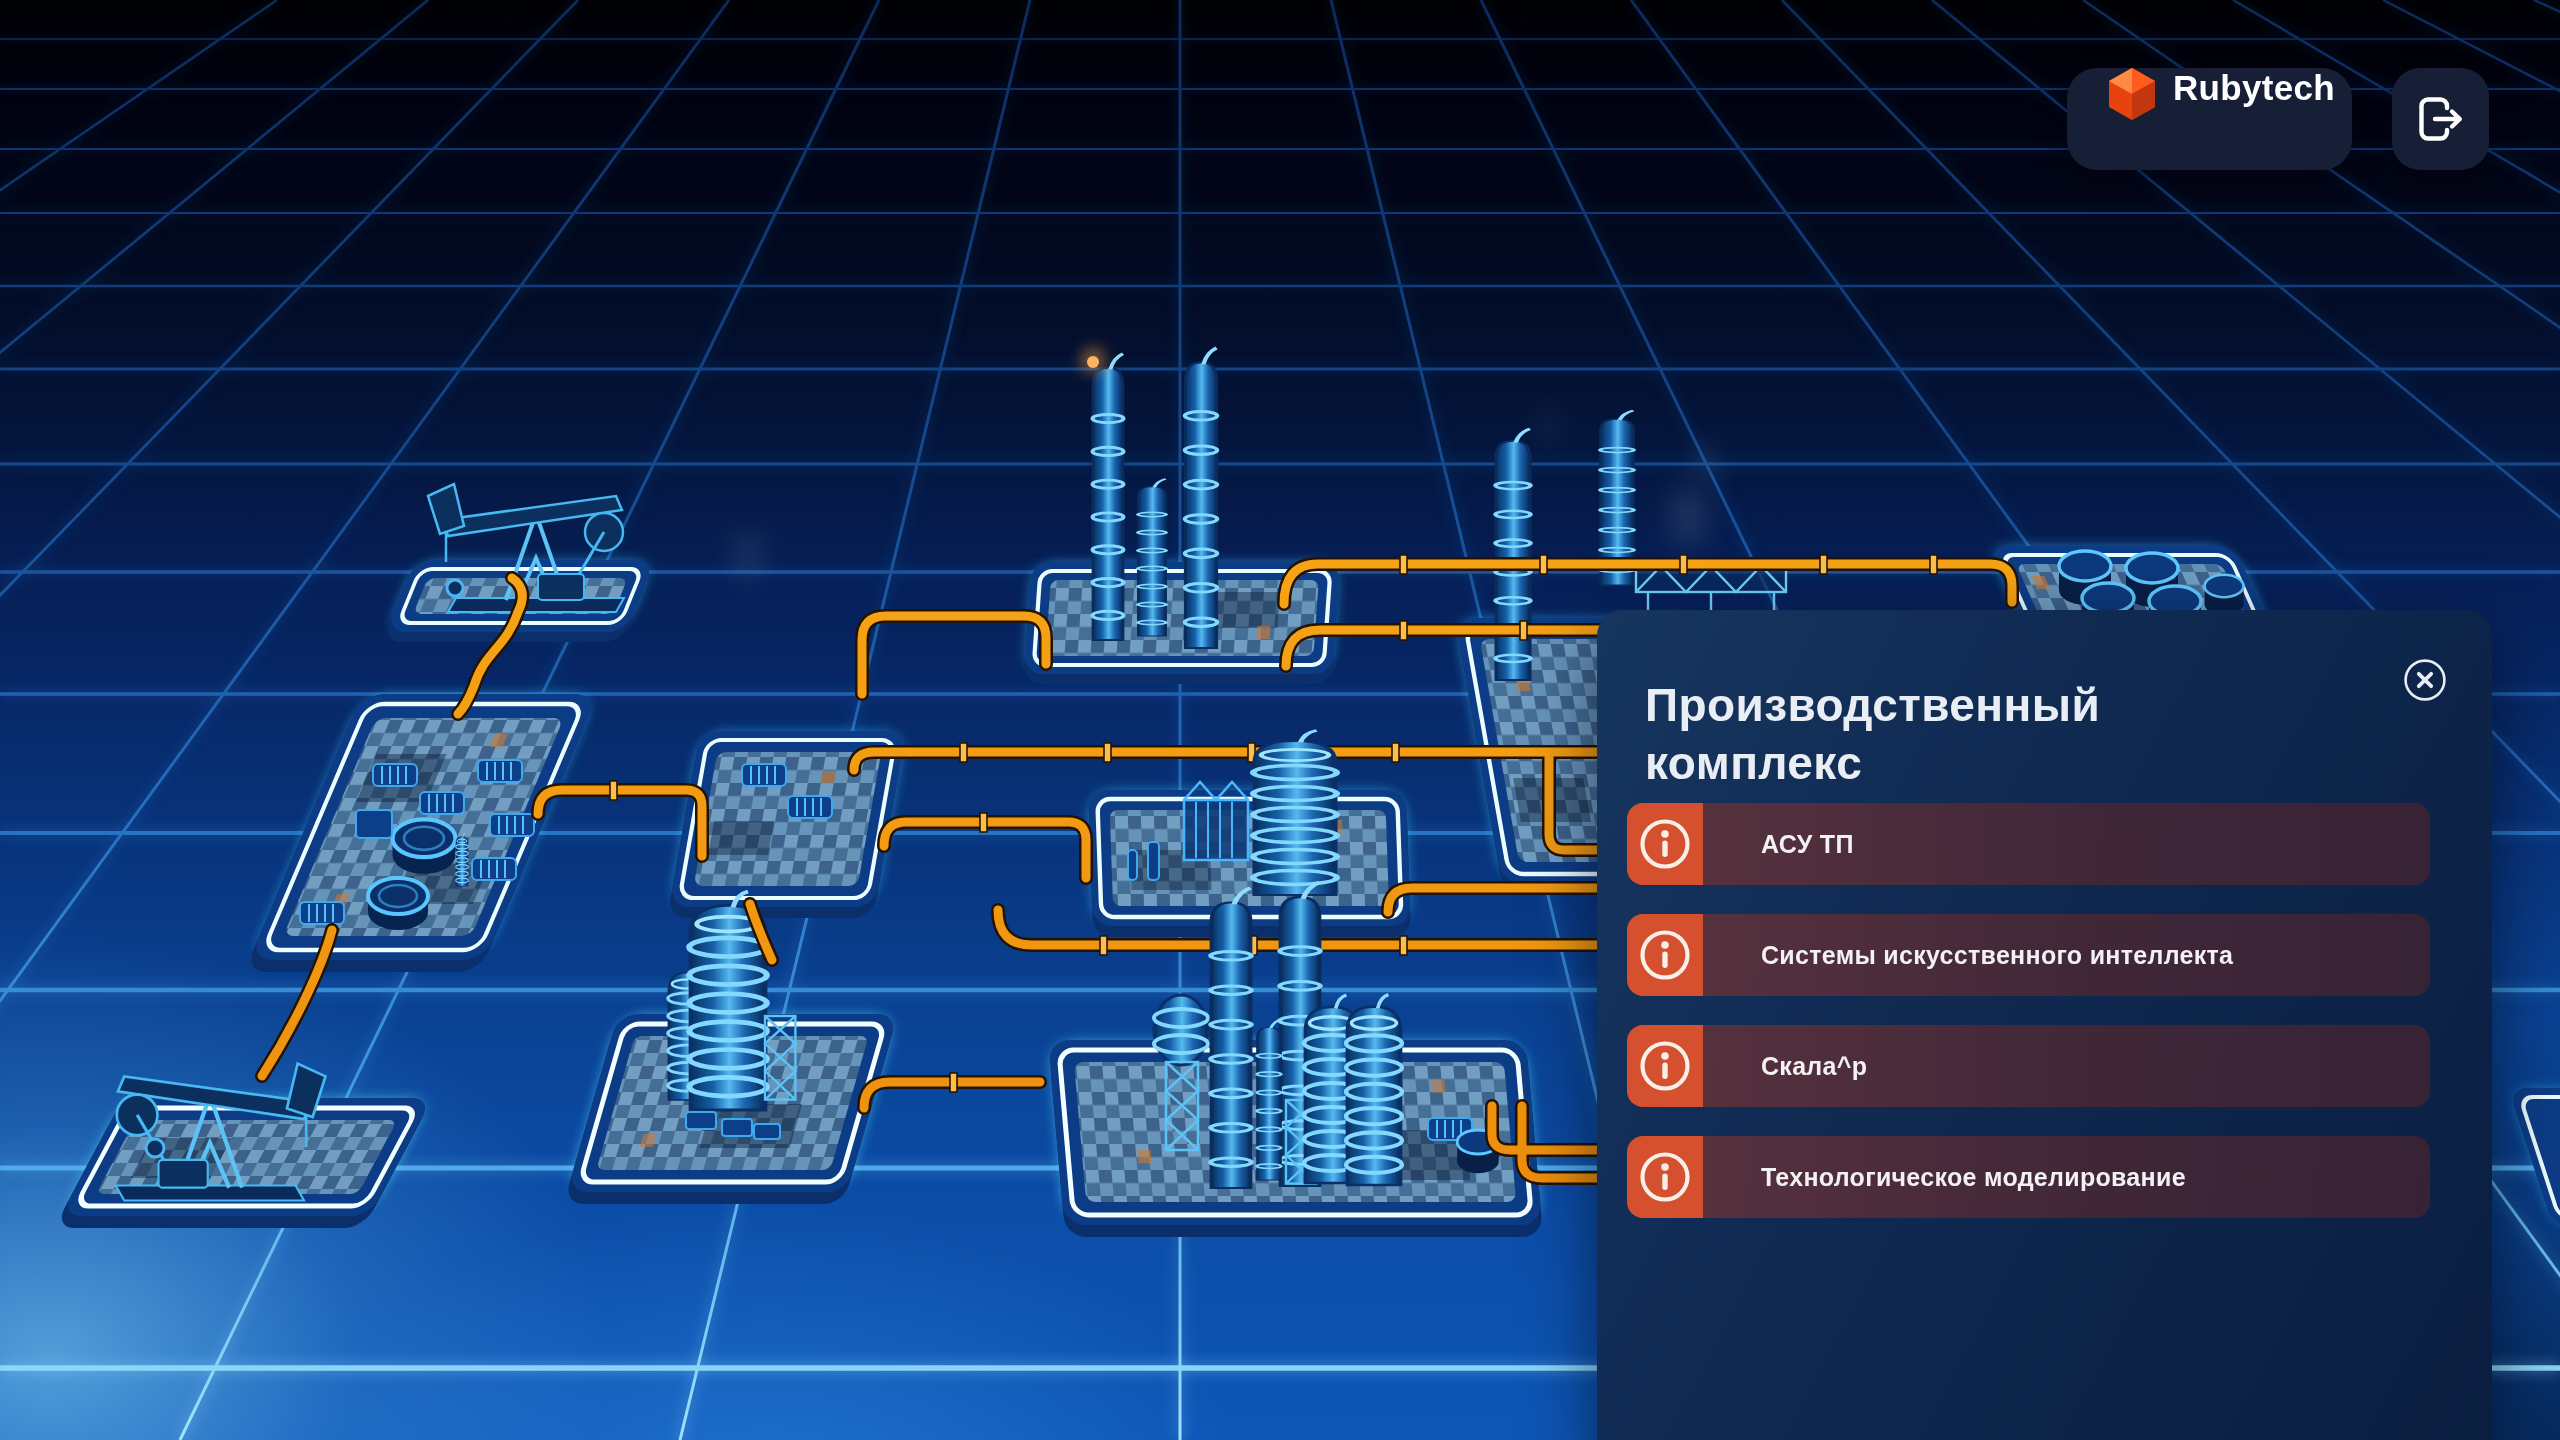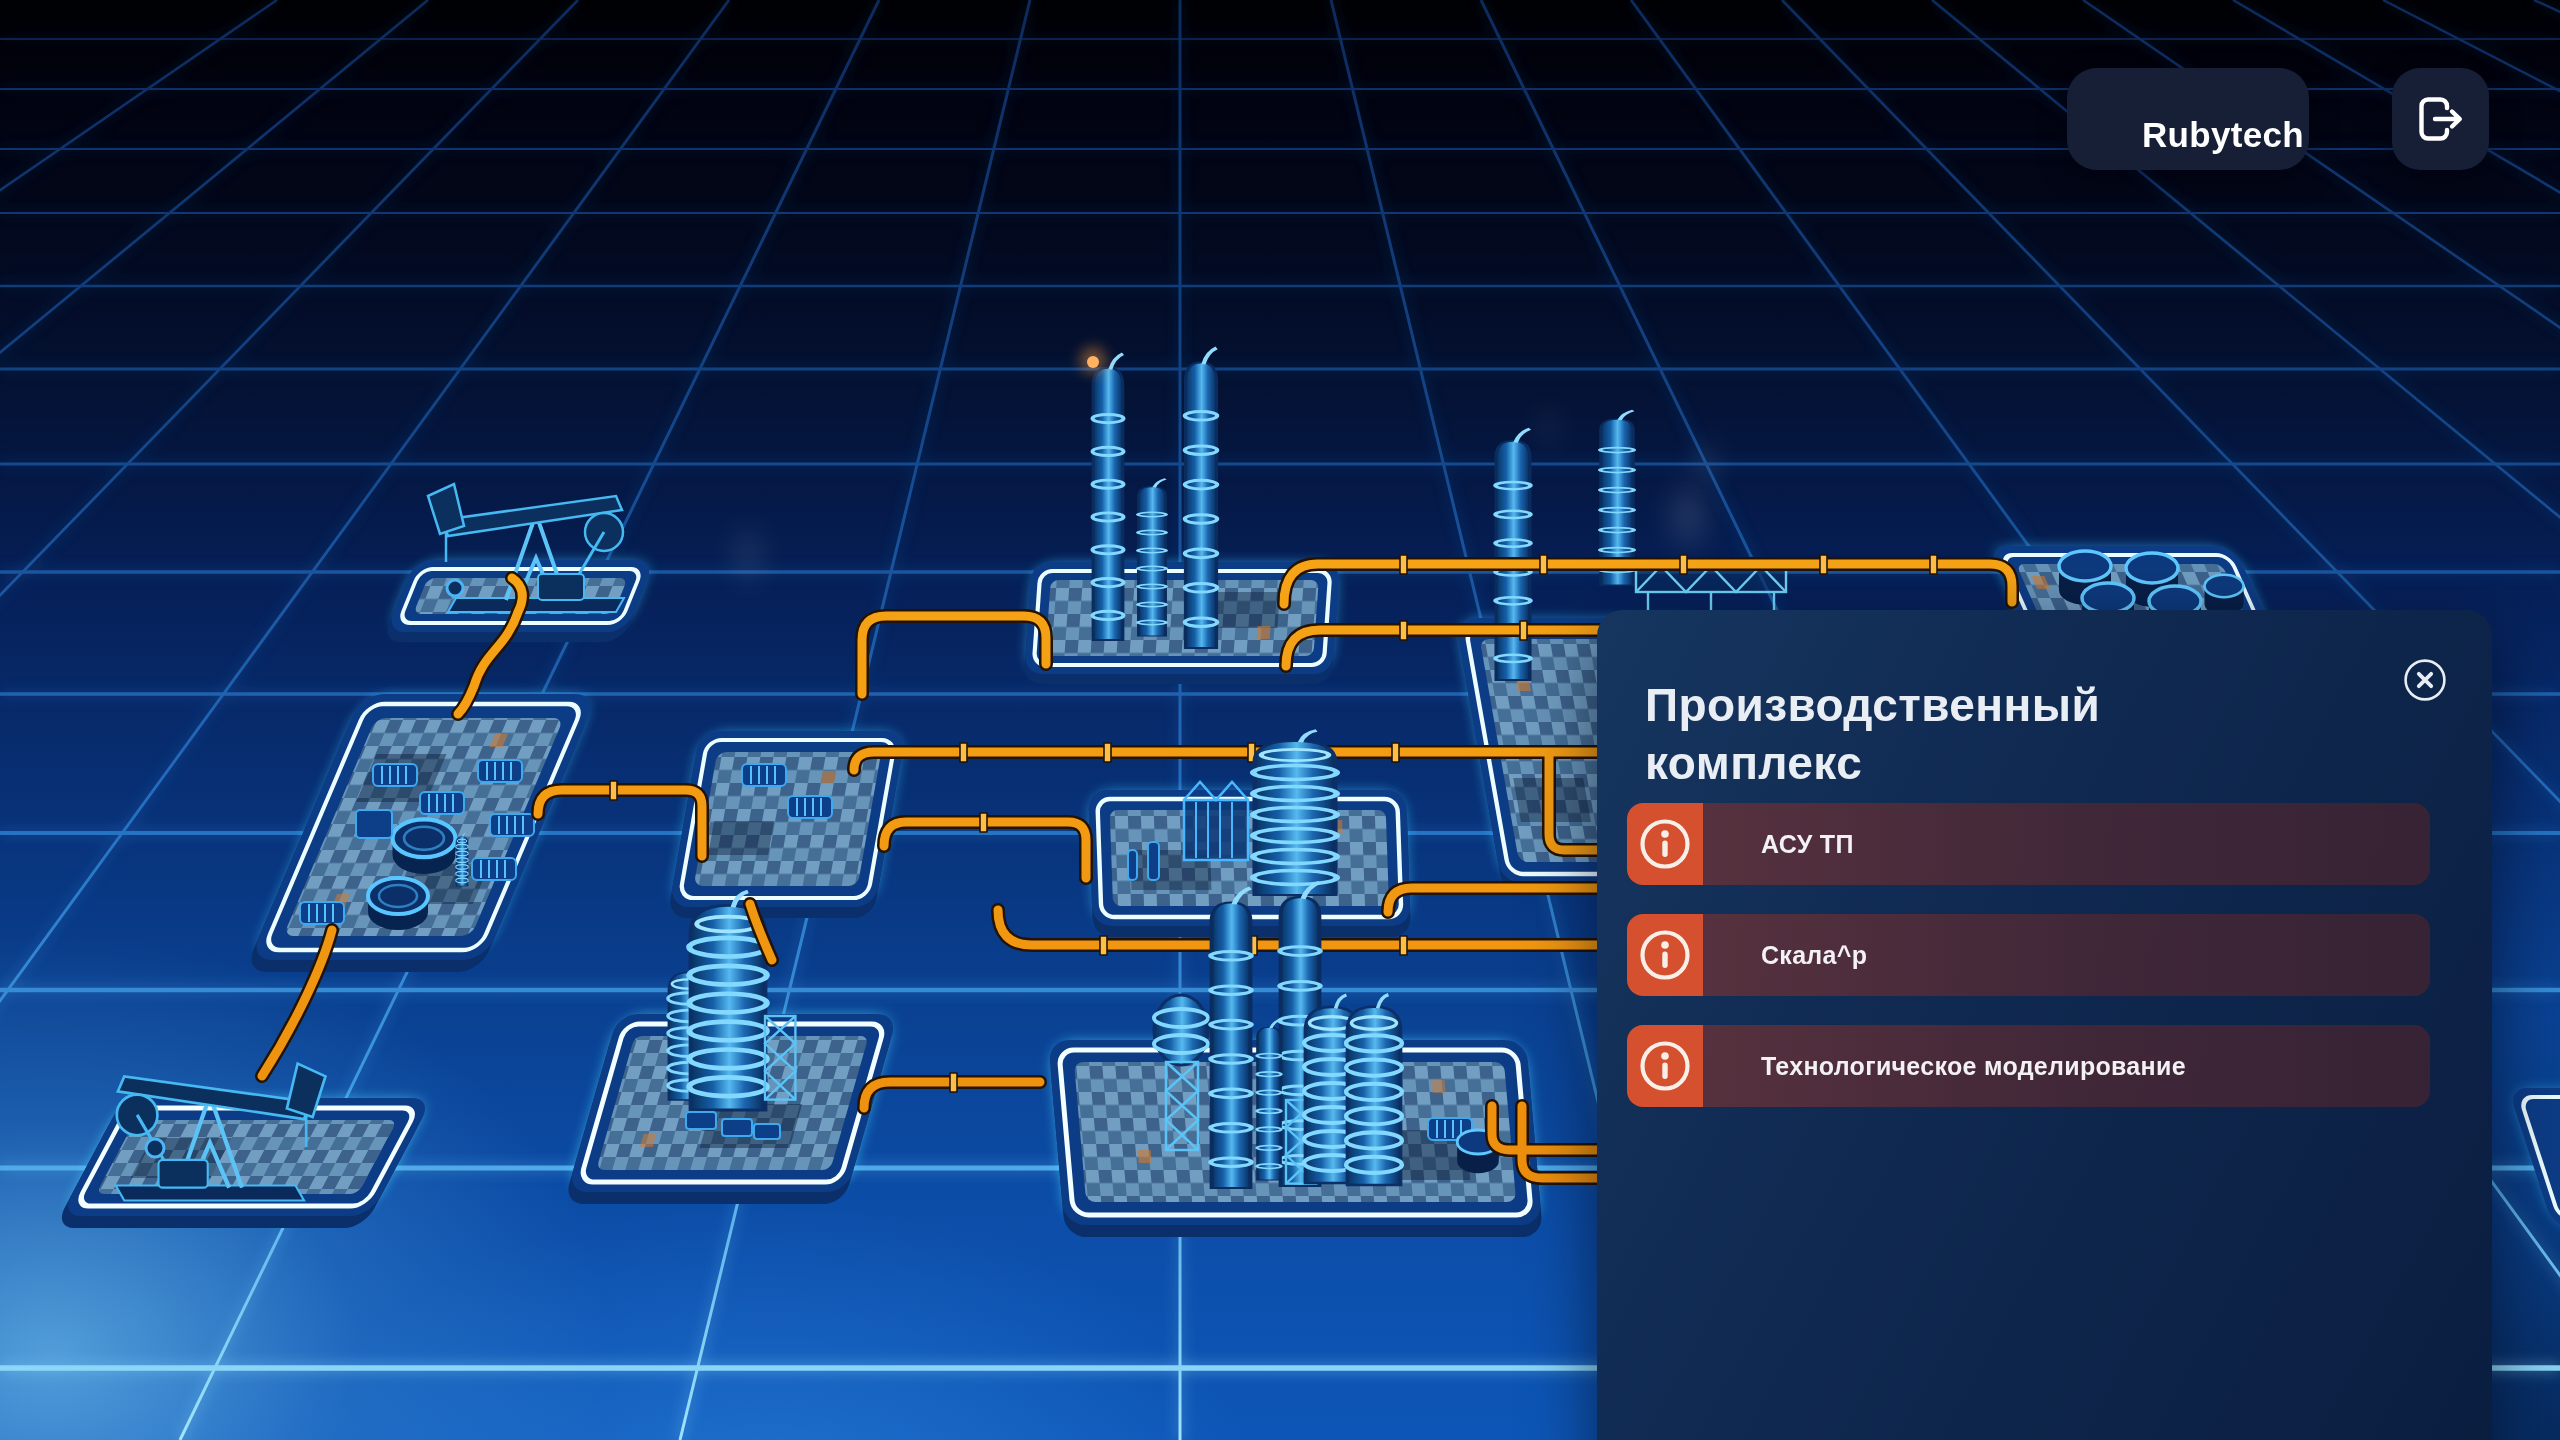--- a/index.html
+++ b/index.html
@@ -8,23 +8,23 @@
     font-family:"Liberation Sans","DejaVu Sans",sans-serif;
     background:
       radial-gradient(560px 420px at 2% 94%, rgba(150,230,255,.50), rgba(120,210,255,.16) 55%, rgba(0,0,0,0) 100%),
       radial-gradient(700px 420px at 30% 104%, rgba(70,170,255,.32), rgba(0,0,0,0) 70%),
       radial-gradient(900px 700px at 100% 100%, rgba(1,6,20,.55), rgba(0,0,0,0) 60%),
       linear-gradient(180deg,#000104 0%,#010310 7%,#020617 13%,#041234 27%,#062059 41%,#083177 56%,#0a4294 71%,#0c4ea9 85%,#0d56b7 100%);
   }
   .scene-svg{position:absolute;left:0;top:0;z-index:1;}
   
   .brand-badge{
-    position:absolute;left:2067px;top:68px;width:242px;height:102px;z-index:30;
-    background:#171f36;border-radius:30px;display:flex;align-items:flex-end;
-    padding:15px;box-sizing:border-box;box-shadow:0 10px 30px rgba(0,2,12,.45);
+    position:absolute;left:2067px;top:68px;width:285px;height:102px;z-index:30;
+    background:#171f36;border-radius:30px;display:flex;align-items:flex-start;
+    padding:0;box-sizing:border-box;box-shadow:0 10px 30px rgba(0,2,12,.45);
   }
   .brand-badge svg{margin-left:42px;}
   .brand-label{color:#ffffff;font-size:35px;font-weight:bold;margin-left:18px;letter-spacing:.3px;}
   .logout-button{
     position:absolute;left:2392px;top:68px;width:97px;height:102px;z-index:30;
     background:#171f36;border:none;border-radius:28px;display:flex;align-items:center;justify-content:center;
     cursor:pointer;box-shadow:0 10px 30px rgba(0,2,12,.45);
   }
   
   .info-panel{
@@ -494,20 +494,32 @@
       </li>
       <li class="panel-item">
         <span class="item-iconbox">
           <svg width="52" height="52" viewBox="0 0 52 52">
               <circle cx="26" cy="26" r="22.5" fill="none" stroke="#f8efe8" stroke-width="4.2"></circle>
               <circle cx="26" cy="16" r="3.8" fill="#f8efe8"></circle>
               <rect x="23.3" y="22.5" width="5.4" height="16.5" rx="2.7" fill="#f8efe8"></rect>
             </svg>
         </span>
         <span class="item-body">
+            <span class="item-label">Системы искусственного интеллекта</span>
+          </span>
+      </li>
+      <li class="panel-item">
+        <span class="item-iconbox">
+          <svg width="52" height="52" viewBox="0 0 52 52">
+              <circle cx="26" cy="26" r="22.5" fill="none" stroke="#f8efe8" stroke-width="4.2"></circle>
+              <circle cx="26" cy="16" r="3.8" fill="#f8efe8"></circle>
+              <rect x="23.3" y="22.5" width="5.4" height="16.5" rx="2.7" fill="#f8efe8"></rect>
+            </svg>
+        </span>
+        <span class="item-body">
             <span class="item-label">Скала^р</span>
           </span>
       </li>
       <li class="panel-item">
         <span class="item-iconbox">
           <svg width="52" height="52" viewBox="0 0 52 52">
               <circle cx="26" cy="26" r="22.5" fill="none" stroke="#f8efe8" stroke-width="4.2"></circle>
               <circle cx="26" cy="16" r="3.8" fill="#f8efe8"></circle>
               <rect x="23.3" y="22.5" width="5.4" height="16.5" rx="2.7" fill="#f8efe8"></rect>
             </svg>

